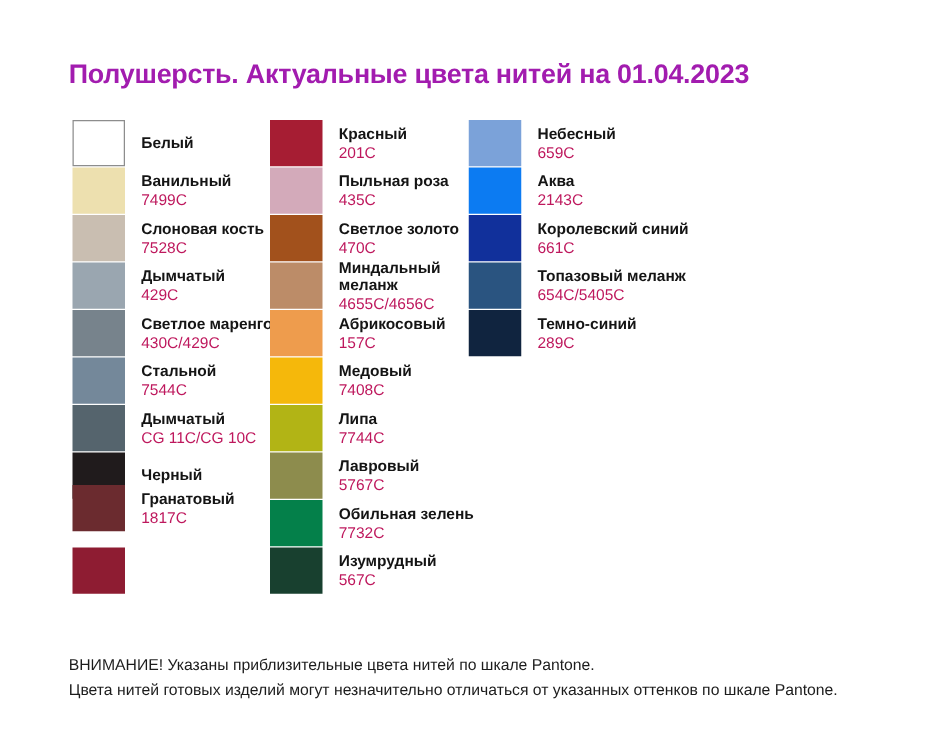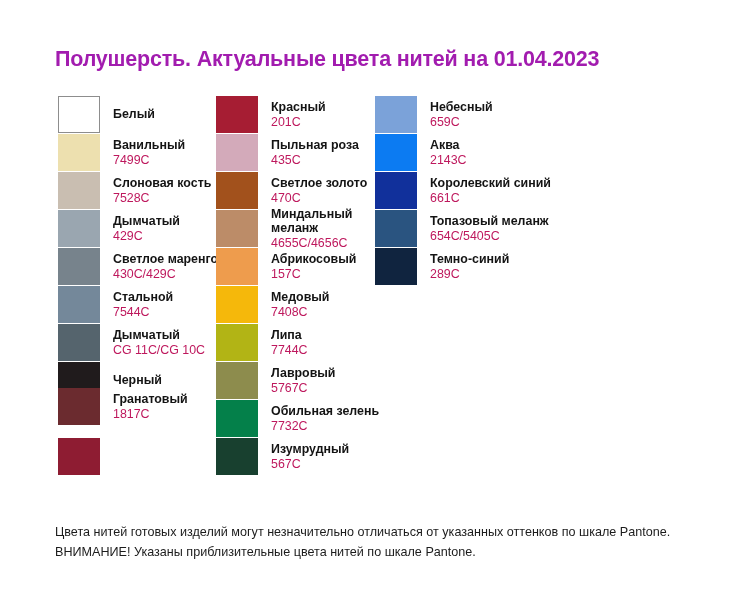--- a/index.html
+++ b/index.html
@@ -275,17 +275,17 @@
           <div class="swatch" style="background: rgb(16, 36, 63);"></div>
           <div class="labels">
             <div class="label-name">Темно-синий</div>
             <div class="label-code">289C</div>
           </div>
         </div>
       </div>
     </div>
 
   <div class="footer">
+    <div>ВНИМАНИЕ! Указаны приблизительные цвета нитей по шкале Pantone.</div>
     <div>Цвета нитей готовых изделий могут незначительно отличаться от указанных оттенков по шкале Pantone.</div>
-    <div>ВНИМАНИЕ! Указаны приблизительные цвета нитей по шкале Pantone.</div>
   </div>
 
 </div>
 
 </body></html>

